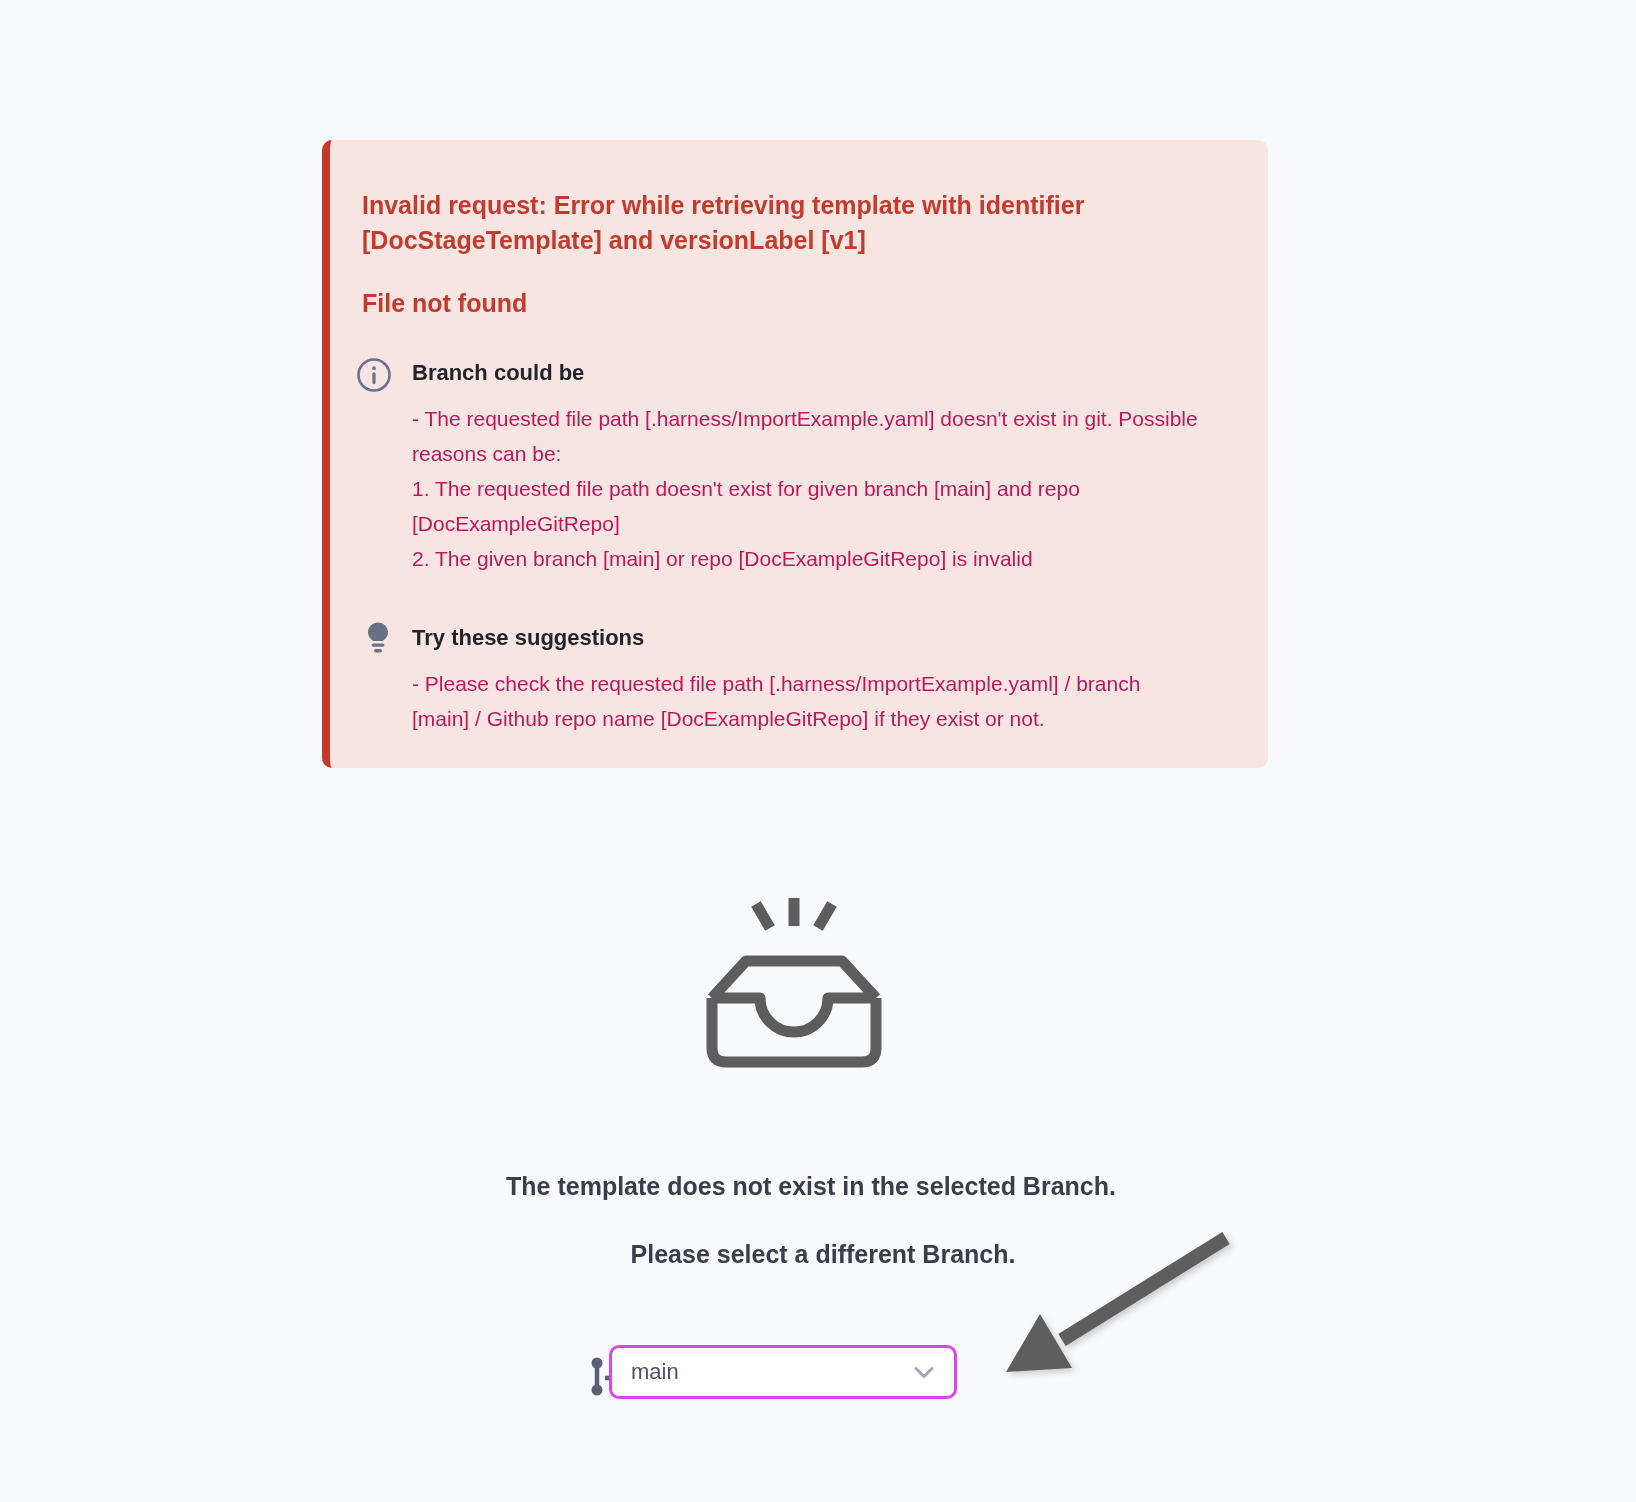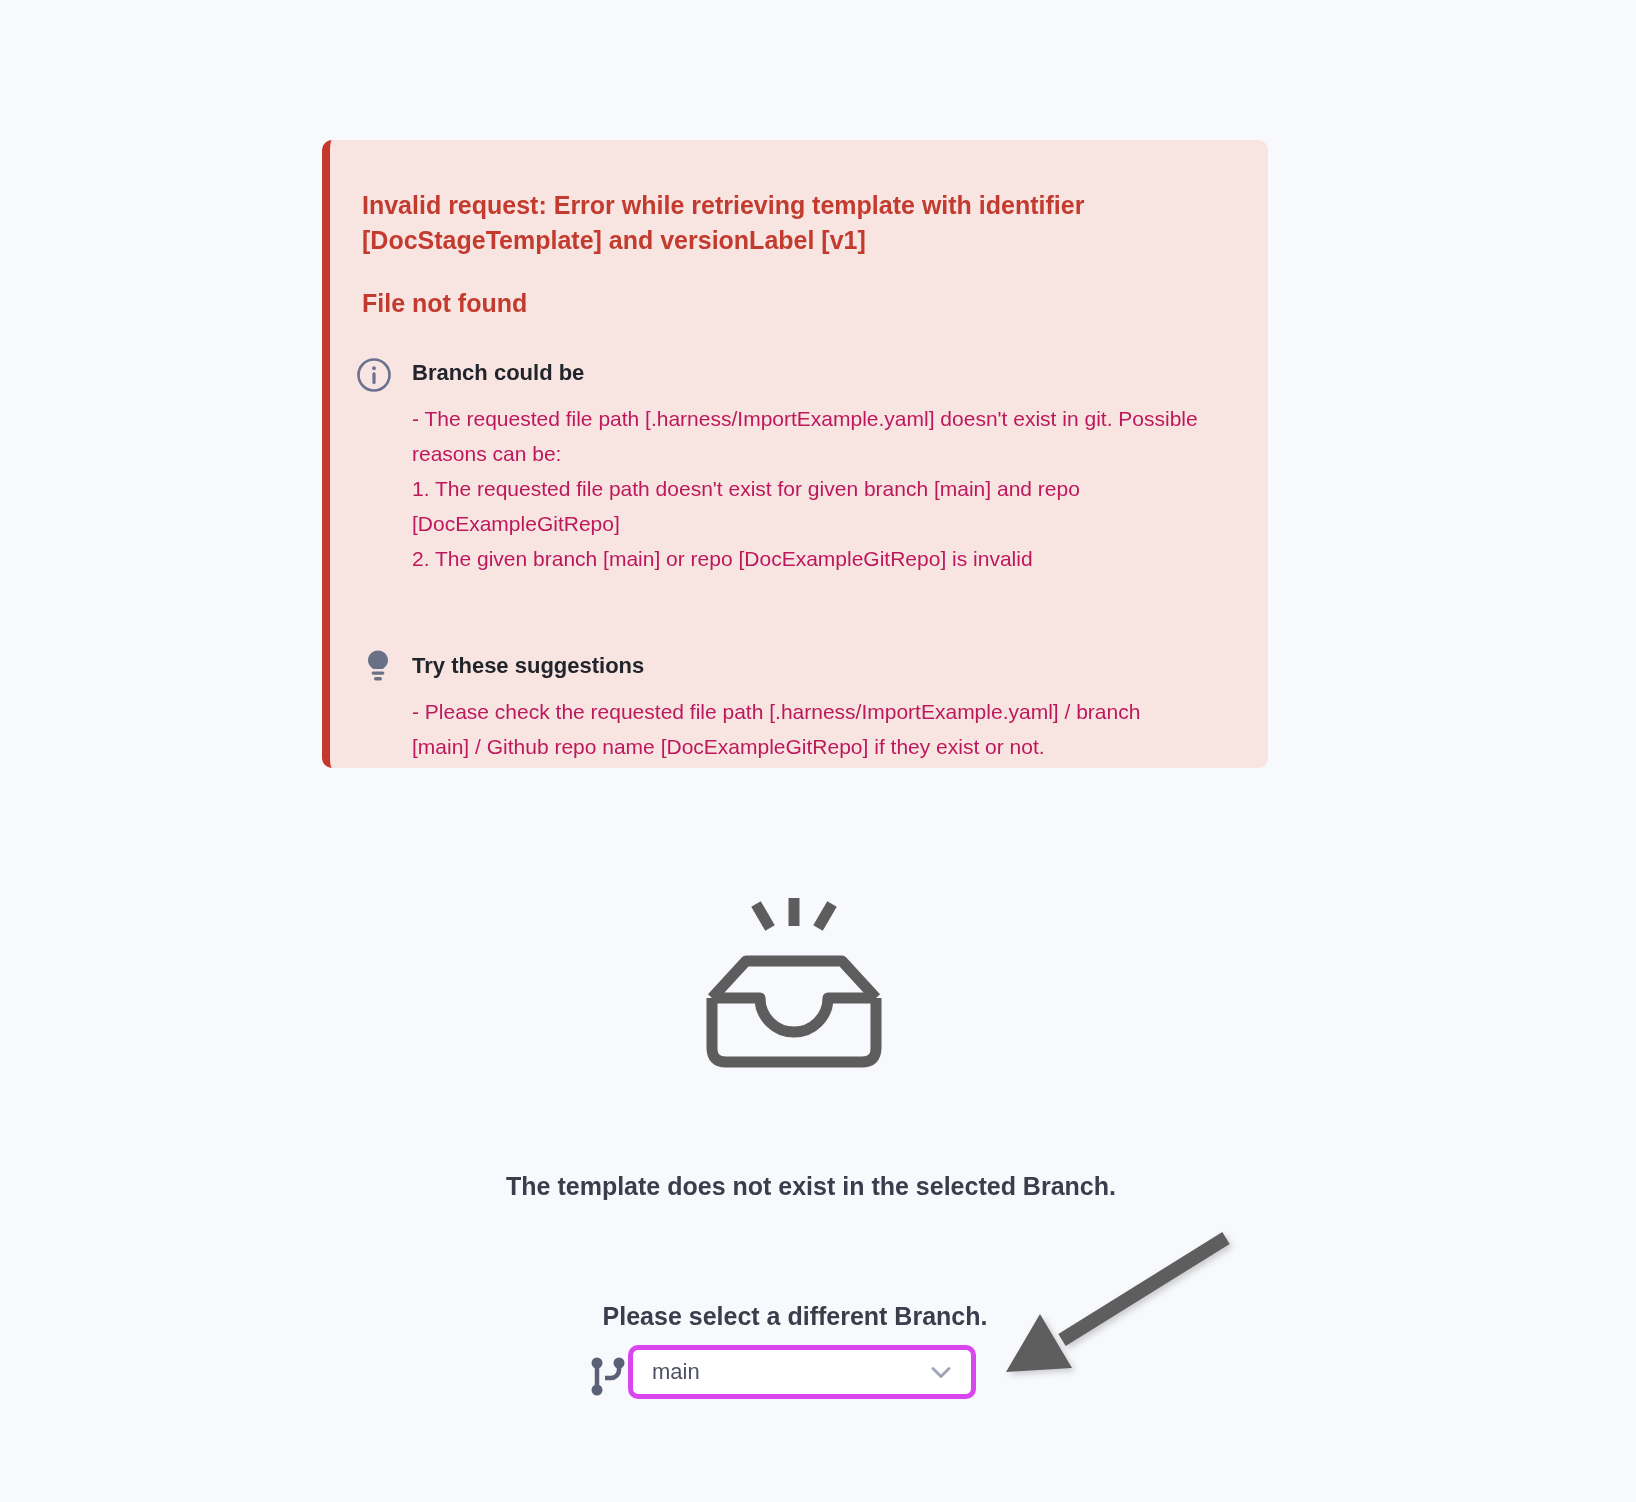--- a/index.html
+++ b/index.html
@@ -25,47 +25,47 @@
     width:860px;margin-left:6px;
   }
   .panel-subtitle{
     color:#c23b2e;font-size:25px;line-height:35px;font-weight:700;
     margin:28px 0 0 6px;
   }
   .info-block{
     display:grid;grid-template-columns:56px 1fr;align-items:start;
     margin-top:34px;
   }
-  .info-block.suggestions{margin-top:72px;}
+  .info-block.suggestions{margin-top:44px;}
   .block-icon-cell{padding-top:2px;}
   .block-heading{
     font-size:22px;font-weight:700;line-height:35px;color:#22242c;
   }
   .block-body{
     font-size:21px;line-height:35px;color:#be185d;
     white-space:pre-line;width:790px;margin-top:11px;
   }
   .icon-info{display:block;margin-left:0px;}
   .icon-bulb{display:block;margin-left:11px;margin-top:0px;}
 
   
   .inbox-icon{position:absolute;left:693px;top:894px;}
   .empty-line{
     position:absolute;left:0;width:1590px;text-align:center;
     font-size:25px;font-weight:700;color:#3a3d4b;
   }
   .empty-line.l1{top:1172px;padding-left:16px;}
-  .empty-line.l2{top:1302px;}
+  .empty-line.l2{top:1240px;padding-left:28px;}
 
   
   .git-branch-icon{position:absolute;left:588px;top:1354px;}
   .branch-select{
-    position:absolute;left:628px;top:1345px;width:348px;height:54px;
+    position:absolute;left:609px;top:1345px;width:348px;height:54px;
     box-sizing:border-box;background:#ffffff;
-    border:5px solid #d946ef;border-radius:10px;
+    border:3px solid #d946ef;border-radius:10px;
     display:flex;align-items:center;justify-content:space-between;
     padding:0 20px 0 19px;cursor:pointer;
   }
   .branch-select .value{font-size:22px;color:#4d5264;}
 
   
   .arrow-pointer{
     position:absolute;left:992px;top:1222px;
     filter:drop-shadow(3px 3px 3px rgba(0,0,0,0.18));
   }

